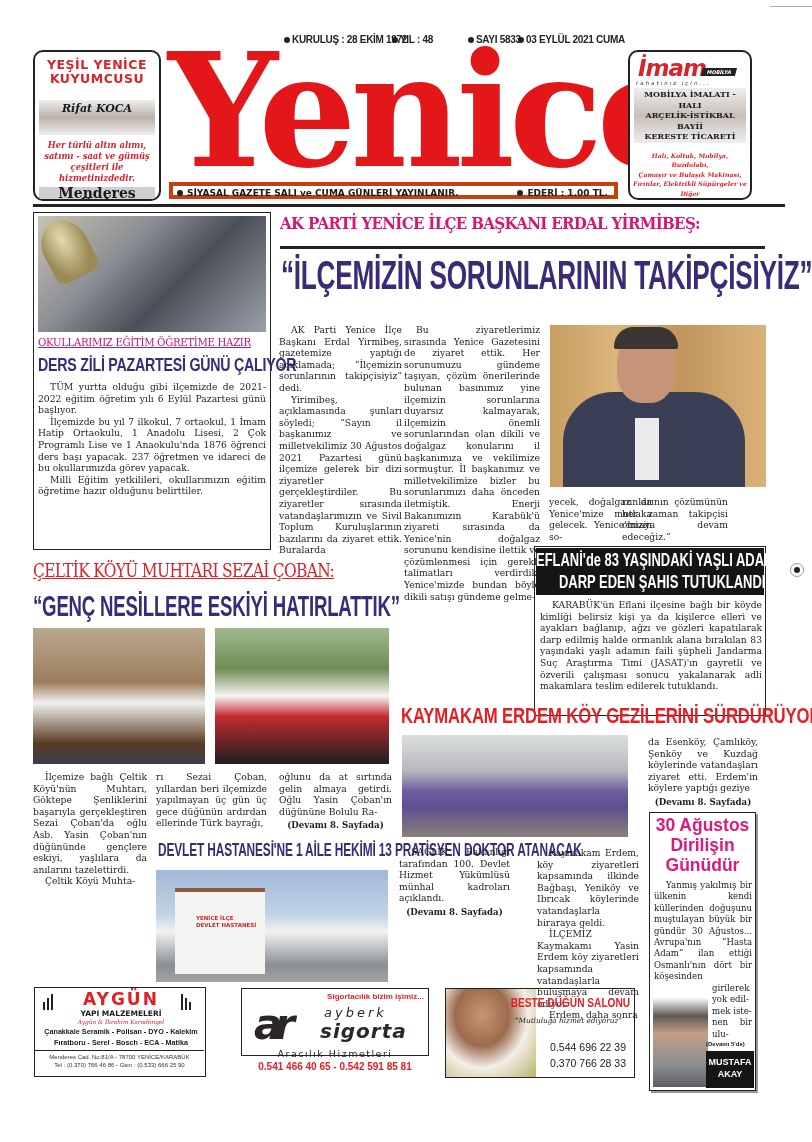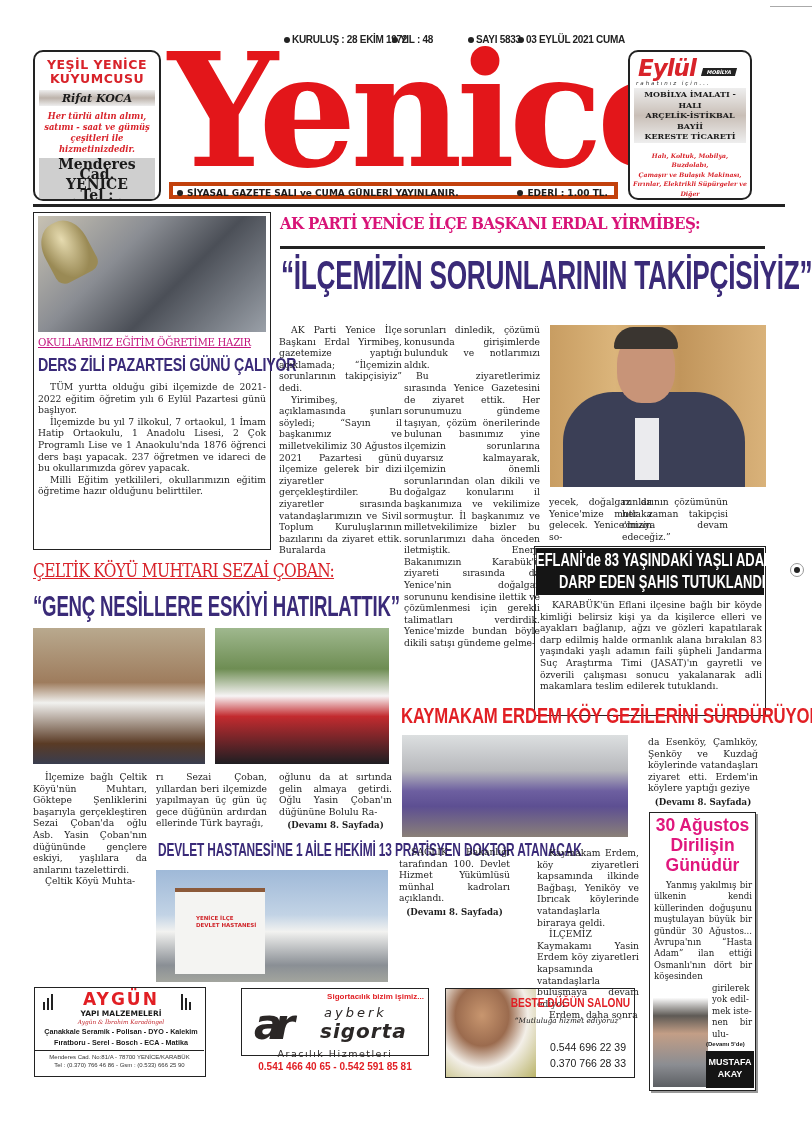--- a/index.html
+++ b/index.html
@@ -8,21 +8,21 @@
   .abs { position: absolute; }
   .serif { font-family: "DejaVu Serif", "Liberation Serif", serif; }
   .cond { font-family: "Liberation Sans", "DejaVu Sans", sans-serif; font-weight: bold; transform-origin: left top; }
   .body-text { font-family: "DejaVu Serif", serif; font-size: 9.2px; line-height: 11.6px; text-align: justify; color: #1d1d1d; }
   .body-text p { text-indent: 12px; }
   .photo { background: #888; overflow: hidden; }
 
   
   .left-ad { left: 33px; top: 50px; width: 128px; height: 151px; border: 2px solid #222; border-radius: 10px; background: #fff; text-align: center; overflow: hidden; }
   .left-ad .shop { color: #d8232a; font-family: "DejaVu Sans", sans-serif; font-weight: bold; font-size: 12.5px; line-height: 14px; margin-top: 6px; letter-spacing: 0.5px; }
-  .left-ad .owner { background: linear-gradient(#eee,#bdb3ab,#eee); margin: 4px 4px 0; font-style: italic; font-weight: bold; font-size: 11px; height: 16px; line-height: 17px; }
+  .left-ad .owner { background: linear-gradient(#eee,#bdb3ab,#eee); margin: 14px 4px 0; font-style: italic; font-weight: bold; font-size: 11px; height: 35px; line-height: 17px; }
   .left-ad .desc { color: #d8232a; font-style: italic; font-weight: bold; font-size: 8.4px; line-height: 11px; margin: 5px 6px 0; }
   .left-ad .addr { background: #cfcfcf; margin: 3px 4px 0; font-weight: bold; font-size: 14px; line-height: 10.2px; padding: 1px 16px; }
 
   .logo { left: 168px; top: 36px; width: 400px; height: 150px; color: #e3161a; font-family: "DejaVu Serif", serif; font-weight: bold; font-size: 154px; line-height: 150px; letter-spacing: -6px; transform: scaleY(1.02); }
   .meta { top: 34px; font-family: Liberation Sans, sans-serif; font-weight: bold; font-size: 10px; color: #222; letter-spacing: -0.3px; white-space: nowrap; }
   .meta .dot { display: inline-block; width: 6px; height: 6px; background: #222; border-radius: 50%; margin-right: 2px; vertical-align: 0; }
   .tagline-bar { left: 169px; top: 182px; width: 449px; height: 17px; border: 4px solid #c2410c; font-family: "DejaVu Sans", sans-serif; font-weight: bold; font-size: 9px; line-height: 15px; padding-left: 4px; white-space: nowrap; }
   .tagline-bar .dot { display: inline-block; width: 6px; height: 6px; background: #222; border-radius: 50%; margin-right: 4px; }
   .tagline-bar .price { position: absolute; right: 6px; top: 0; }
   .masthead-rule { left: 33px; top: 204px; width: 752px; height: 3px; background: #222; }
@@ -154,21 +154,21 @@
 <div class="abs meta" style="left:392px;"><span class="dot"></span><span>YIL : 48</span></div>
 <div class="abs meta" style="left:468px;"><span class="dot"></span><span>SAYI 5833</span></div>
 <div class="abs meta" style="left:518px;"><span class="dot"></span><span>03 EYLÜL 2021 CUMA</span></div>
 
 <div class="abs tagline-bar">
   <span class="dot"></span><span>SİYASAL GAZETE SALI ve CUMA GÜNLERİ YAYINLANIR.</span>
   <span class="price"><span class="dot"></span><span>EDERİ : 1.00 TL.</span></span>
 </div>
 
 <div class="abs right-ad">
-  <div class="brand">Eylül</div>
+  <div class="brand">İmam</div>
   <div class="brand-tag">MOBİLYA</div>
   <div class="slogan">rahatınız için...</div>
   <div class="services serif">
     <div>MOBİLYA İMALATI - HALI</div>
     <div>ARÇELİK-İSTİKBAL BAYİİ</div>
     <div>KERESTE TİCARETİ</div>
   </div>
   <div class="items serif">
     <div>Halı, Koltuk, Mobilya, Buzdolabı,</div>
     <div>Çamaşır ve Bulaşık Makinası,</div>
@@ -192,21 +192,20 @@
 </div>
 
 <div class="abs kicker-ak">AK PARTİ YENİCE İLÇE BAŞKANI ERDAL YİRMİBEŞ:</div>
 <div class="abs rule-ak"></div>
 <div class="abs head-ak cond">“İLÇEMİZİN SORUNLARININ TAKİPÇİSİYİZ”</div>
 <div class="abs col-ak1 body-text">
   <p>AK Parti Yenice İlçe Başkanı Erdal Yirmibeş, gazetemize yaptığı açıklamada; “İlçemizin sorunlarının takipçisiyiz” dedi.</p>
   <p>Yirimibeş, açıklamasında şunları söyledi; “Sayın il başkanımız ve milletvekilimiz 30 Ağustos 2021 Pazartesi günü ilçemize gelerek bir dizi ziyaretler gerçekleştirdiler. Bu ziyaretler sırasında vatandaşlarımızın ve Sivil Toplum Kuruluşlarının bazılarını da ziyaret ettik. Buralarda</p>
 </div>
 <div class="abs col-ak2 body-text">
-  <p style="text-indent:0">sorunları dinledik, çözümü konusunda girişimlerde bulunduk ve notlarımızı aldık.</p>
   <p>Bu ziyaretlerimiz sırasında Yenice Gazetesini de ziyaret ettik. Her sorunumuzu gündeme taşıyan, çözüm önerilerinde bulunan basınımız yine ilçemizin sorunlarına duyarsız kalmayarak, ilçemizin önemli sorunlarından olan dikili ve doğalgaz konularını il başkanımıza ve vekilimize sormuştur. İl başkanımız ve milletvekilimize bizler bu sorunlarımızı daha önceden iletmiştik. Enerji Bakanımızın Karabük'ü ziyareti sırasında da Yenice'nin doğalgaz sorununu kendisine ilettik ve çözümlenmesi için gerekli talimatları verdirdik. Yenice'mizde bundan böyle dikili satışı gündeme gelme-</p>
 </div>
 <div class="abs ak-photo photo"></div>
 <div class="abs ak-suit"></div>
 <div class="abs ak-shirt"></div>
 <div class="abs ak-face"></div>
 <div class="abs ak-hair"></div>
 <div class="abs col-ak3 body-text">yecek, doğalgaz da Yenice'mize mutlaka gelecek. Yenice'mizin so-</div>
 <div class="abs col-ak4 body-text">runlarının çözümünün her zaman takipçisi olmaya devam edeceğiz.”</div>
 

